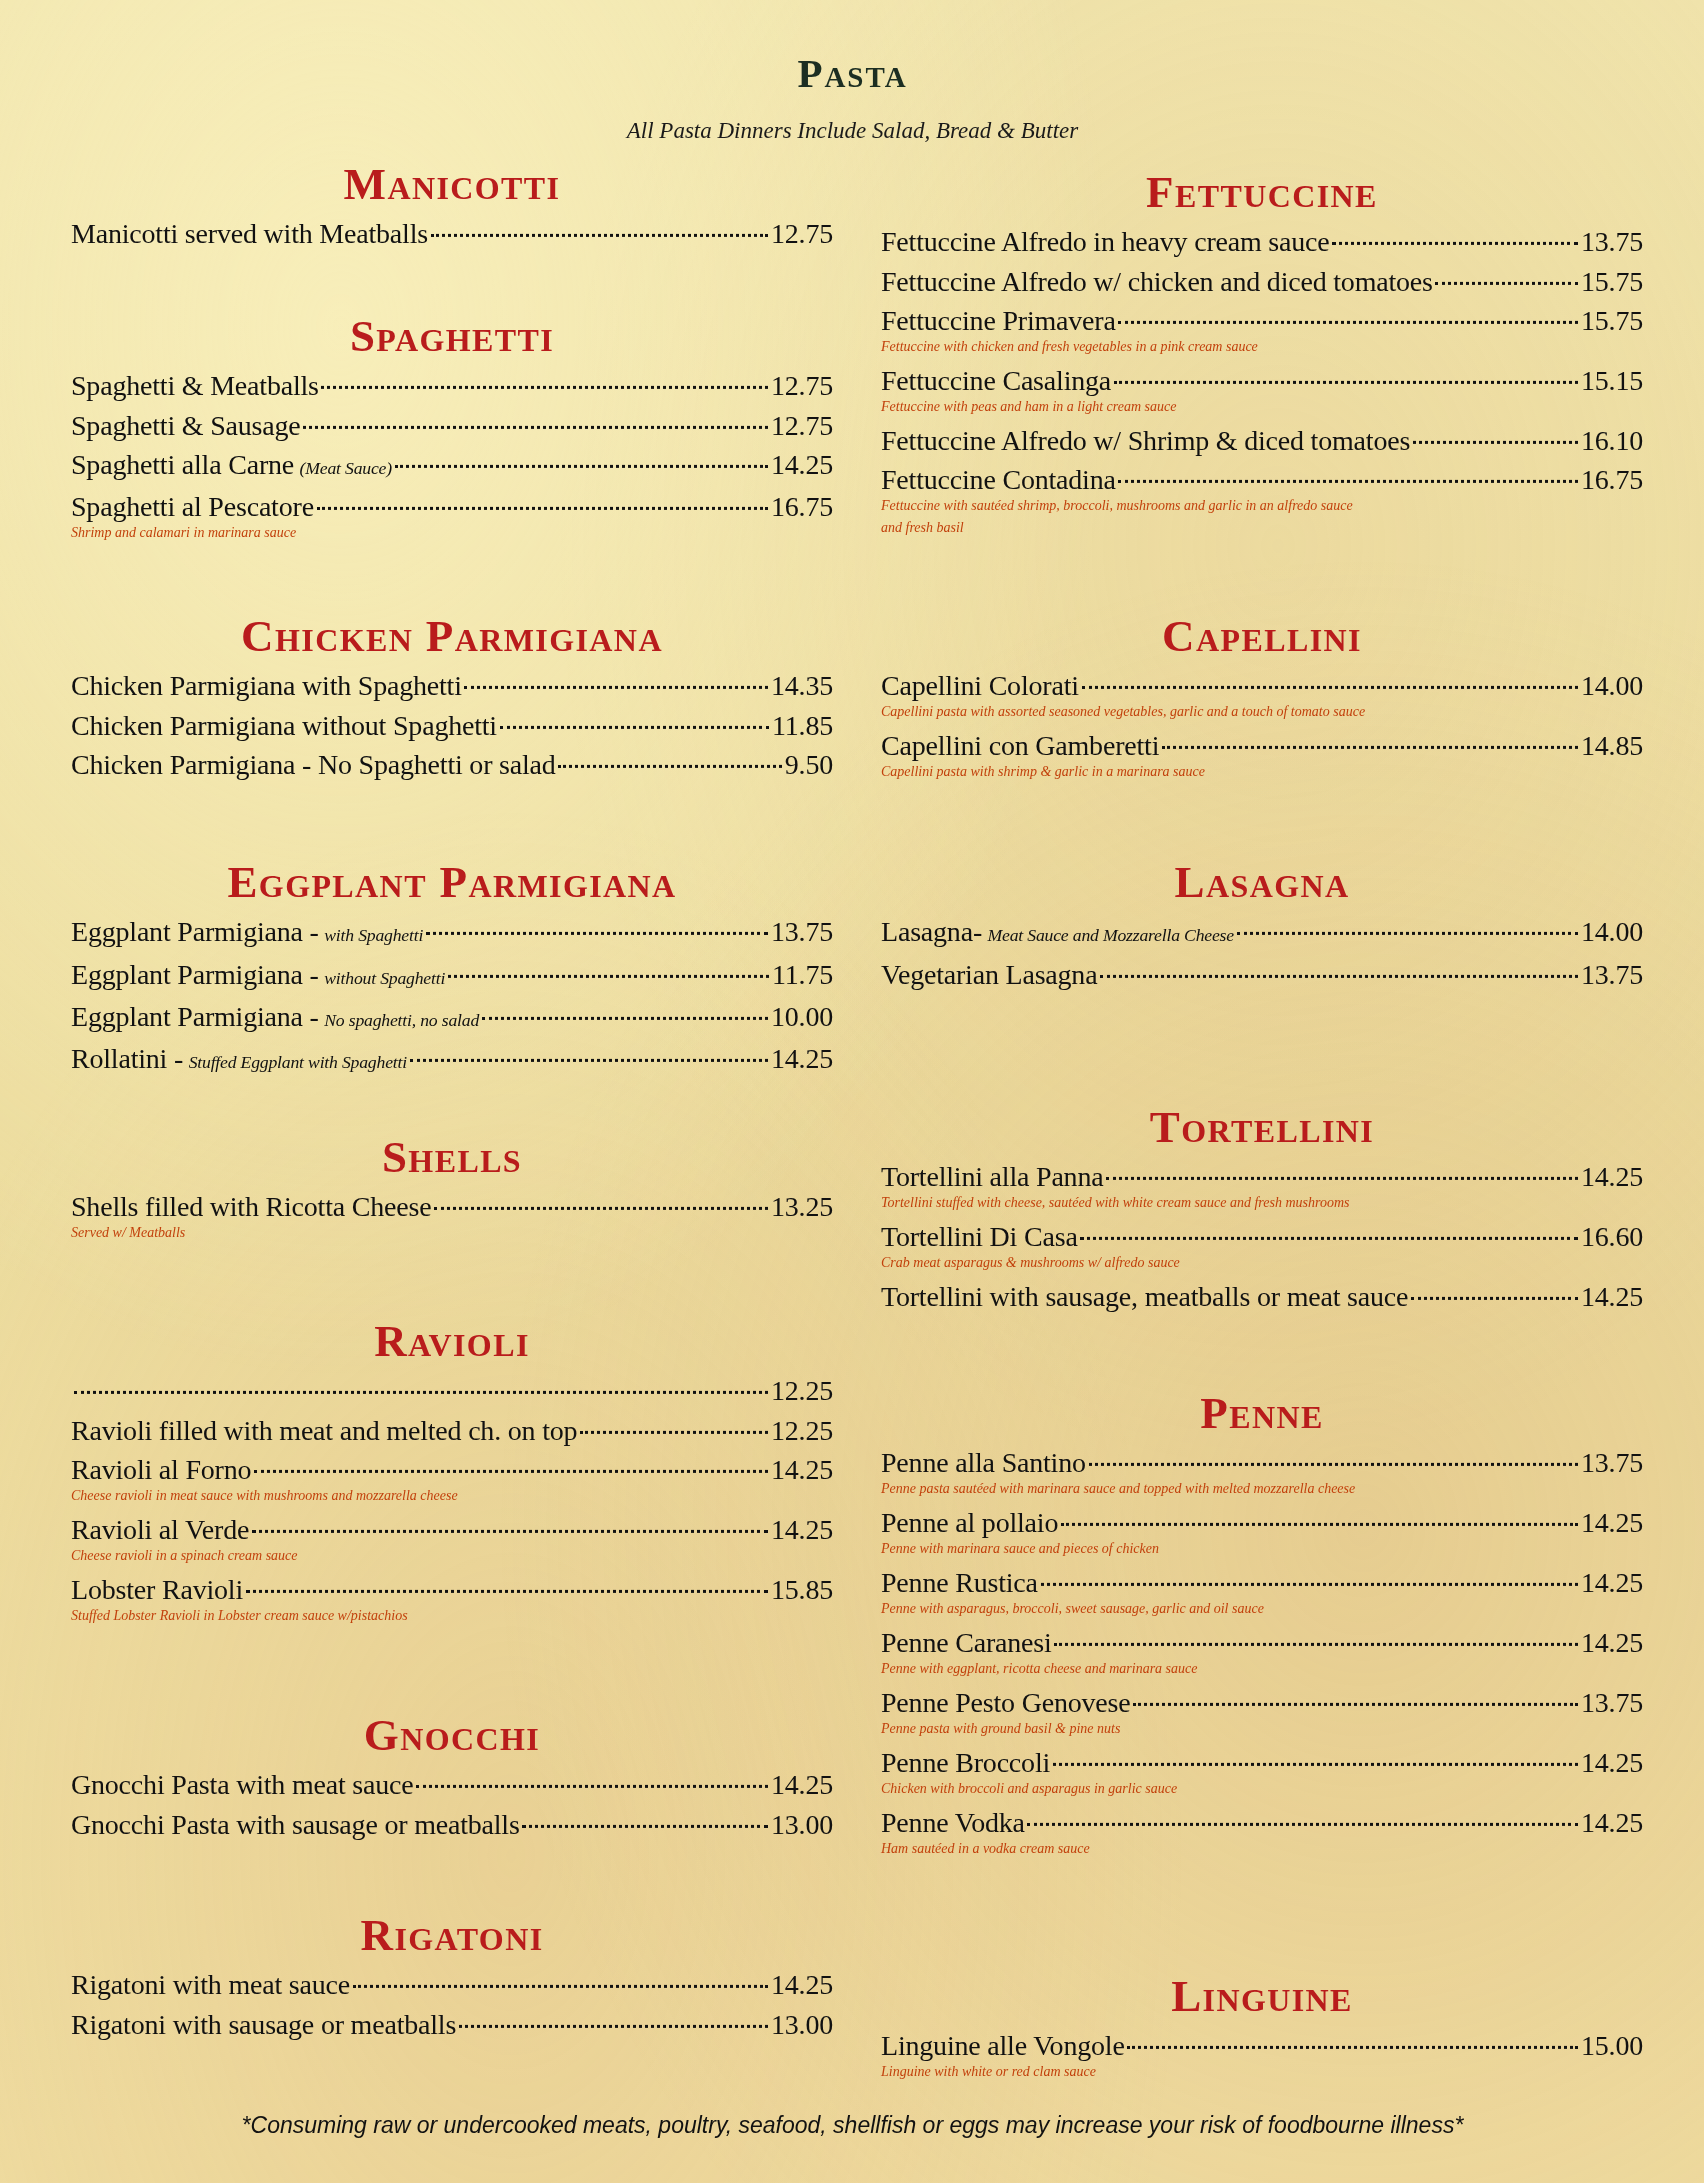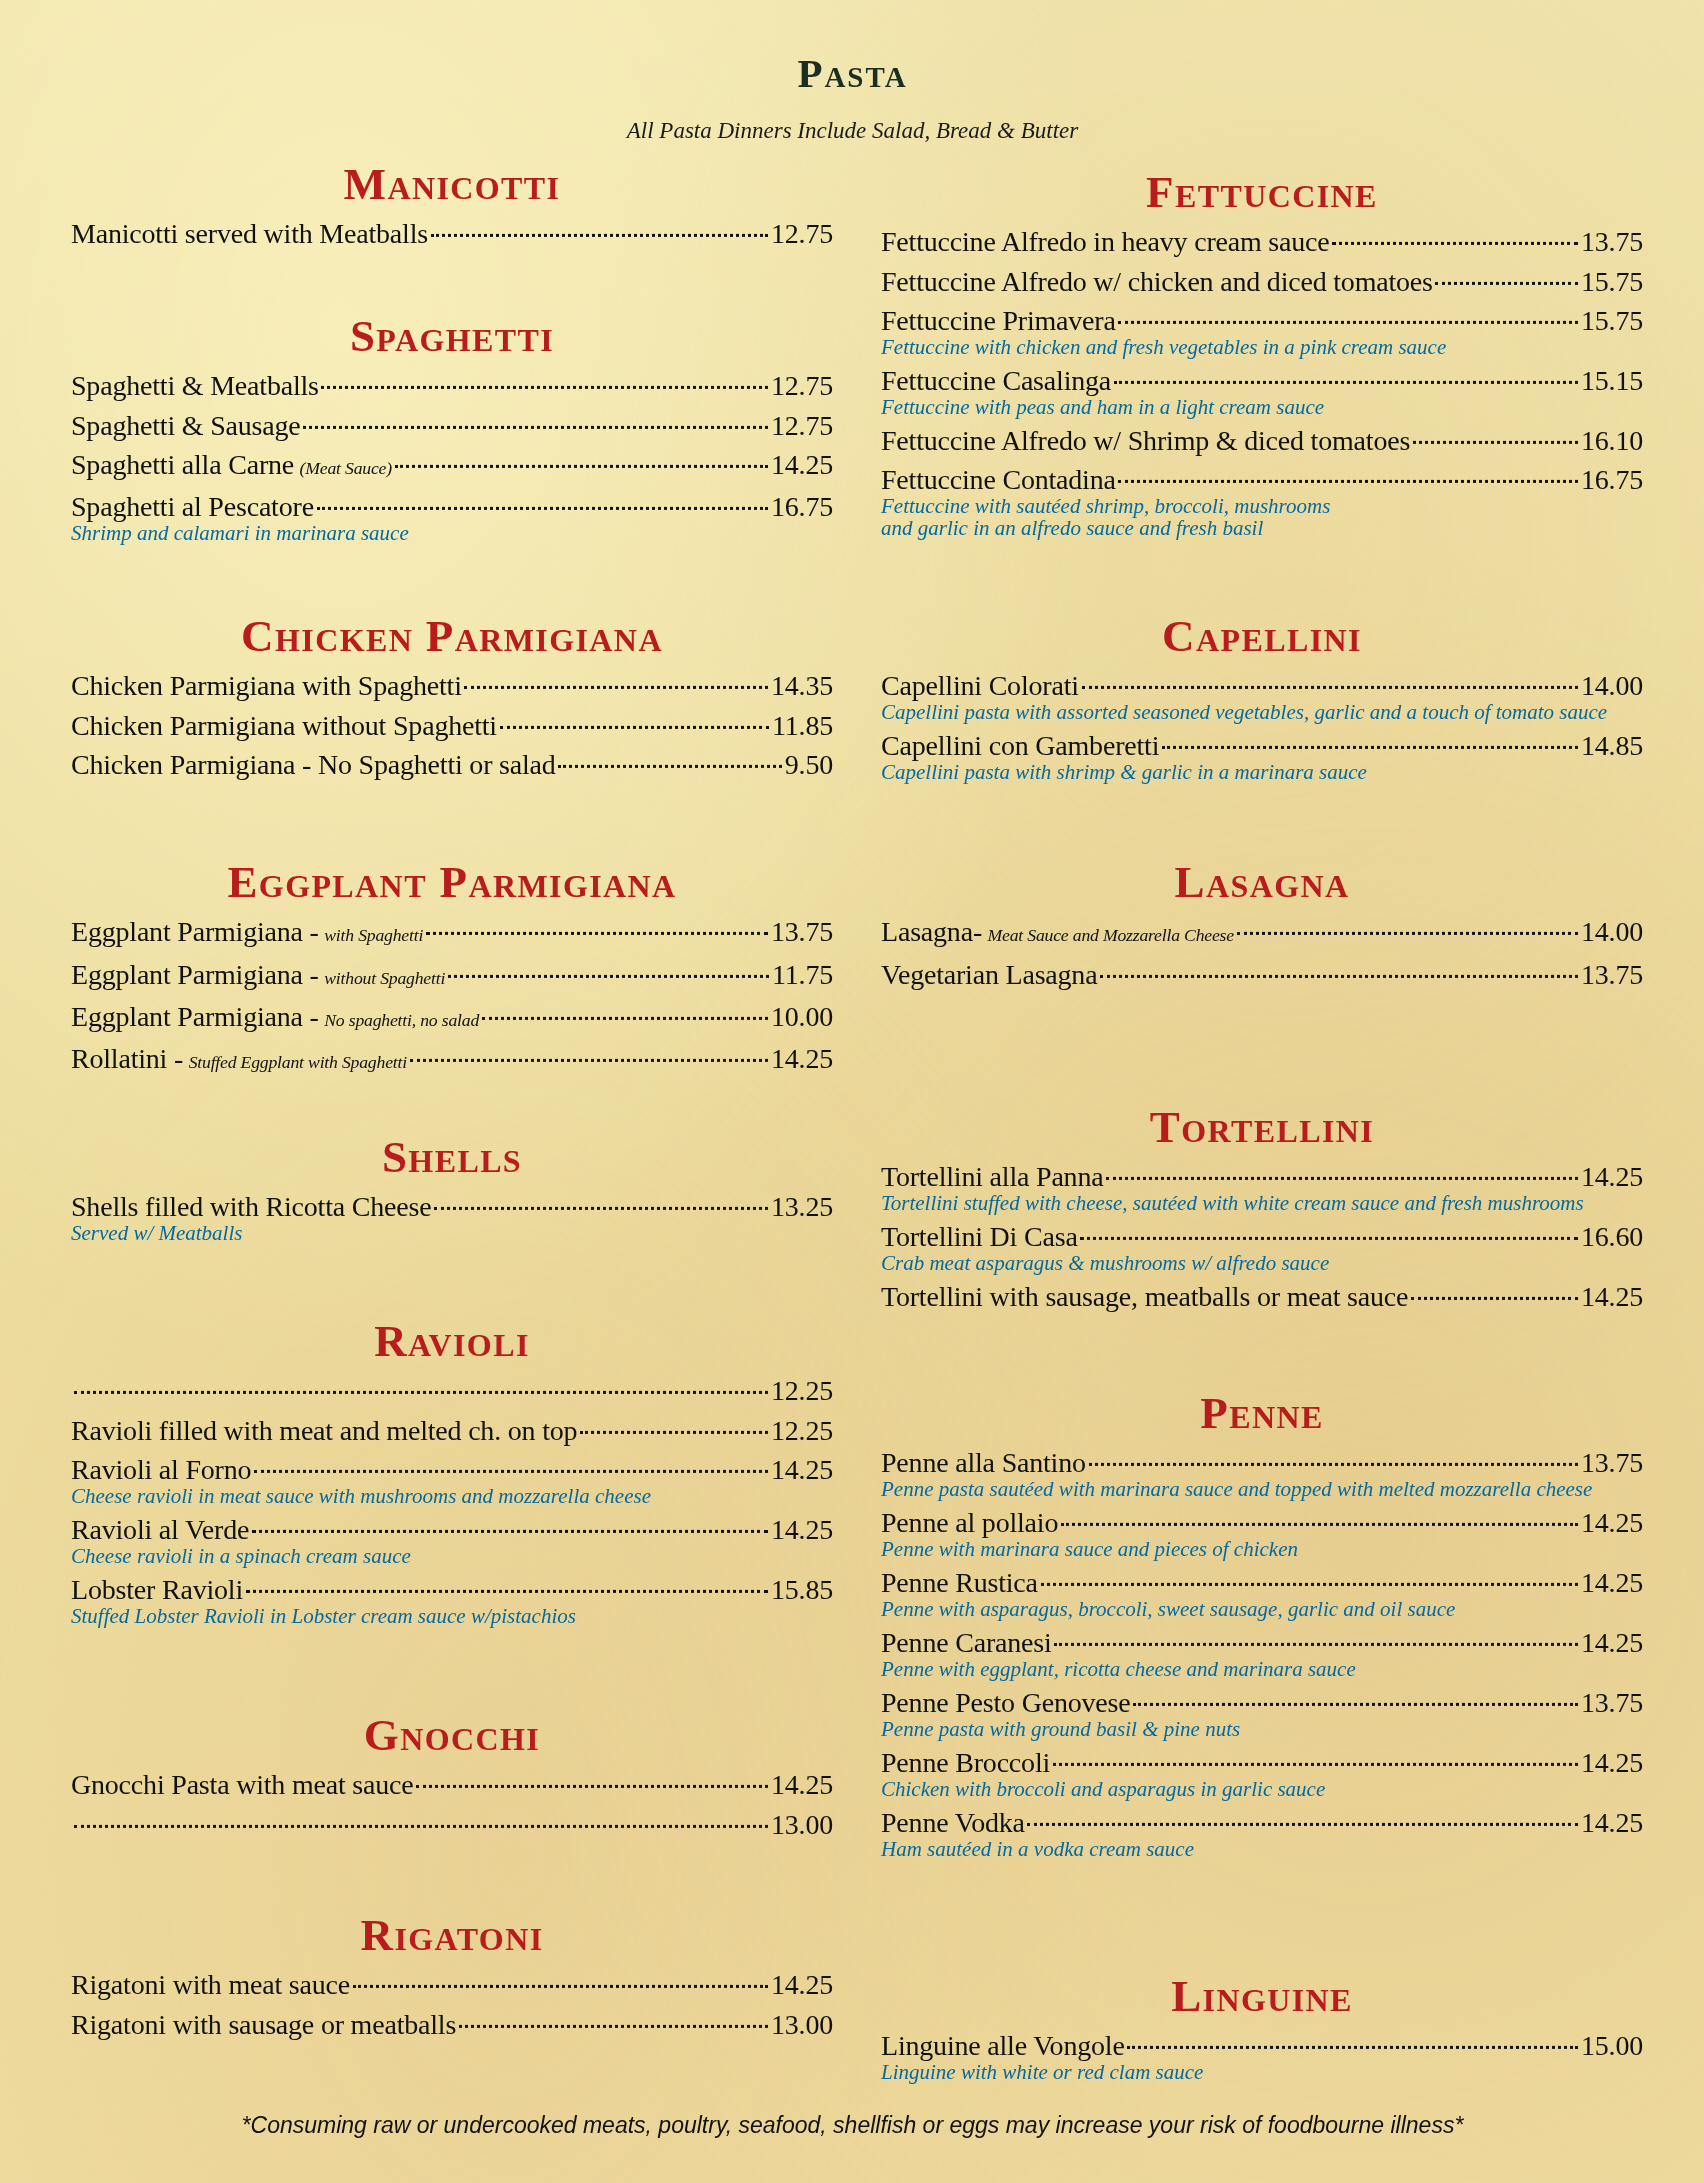--- a/index.html
+++ b/index.html
@@ -44,22 +44,22 @@
     color: #111; white-space: nowrap; letter-spacing: -0.2px;
   }
   .item-name { flex: 0 0 auto; }
   .item-note { font-style: italic; font-size: 17.7px; margin-left: 5.5px; }
   .dots {
     flex: 1 1 auto; overflow: hidden; margin: 0 2.7px;
     border-bottom: 3.4px dotted #111; height: 0; transform: translateY(-6.1px);
   }
   .price { flex: 0 0 auto; }
   .desc {
-    font-family: "Liberation Serif", serif; font-style: italic; font-size: 21px;
-    line-height: 22px; color: #0369a1; margin-top: -4.1px; margin-bottom: 4.1px;
+    font-family: "Liberation Serif", serif; font-style: italic; font-size: 14px;
+    line-height: 22px; color: #c2410c; margin-top: -4.1px; margin-bottom: 4.1px;
   }
   .footer {
     position: absolute; left: 0; right: 0; top: 2112px; text-align: center;
     font-family: Liberation Sans, sans-serif; font-style: italic; font-size: 23px; color: #111;
   }
 </style>
 </head>
 <body>
 
 <div class="page">
@@ -224,20 +224,21 @@
         <div class="sec-title">Gnocchi</div>
         <div class="item">
           <div class="item-row">
             <span class="item-name">Gnocchi Pasta with meat sauce</span>
             <span class="dots"></span>
             <span class="price">14.25</span>
           </div>
         </div>
         <div class="item">
           <div class="item-row">
+            <span class="item-name">Gnocchi Pasta with sausage or meatballs</span>
             <span class="dots"></span>
             <span class="price">13.00</span>
           </div>
         </div>
       </div>
       <div class="section" style="top: 1913px;">
         <div class="sec-title">Rigatoni</div>
         <div class="item">
           <div class="item-row">
             <span class="item-name">Rigatoni with meat sauce</span>

